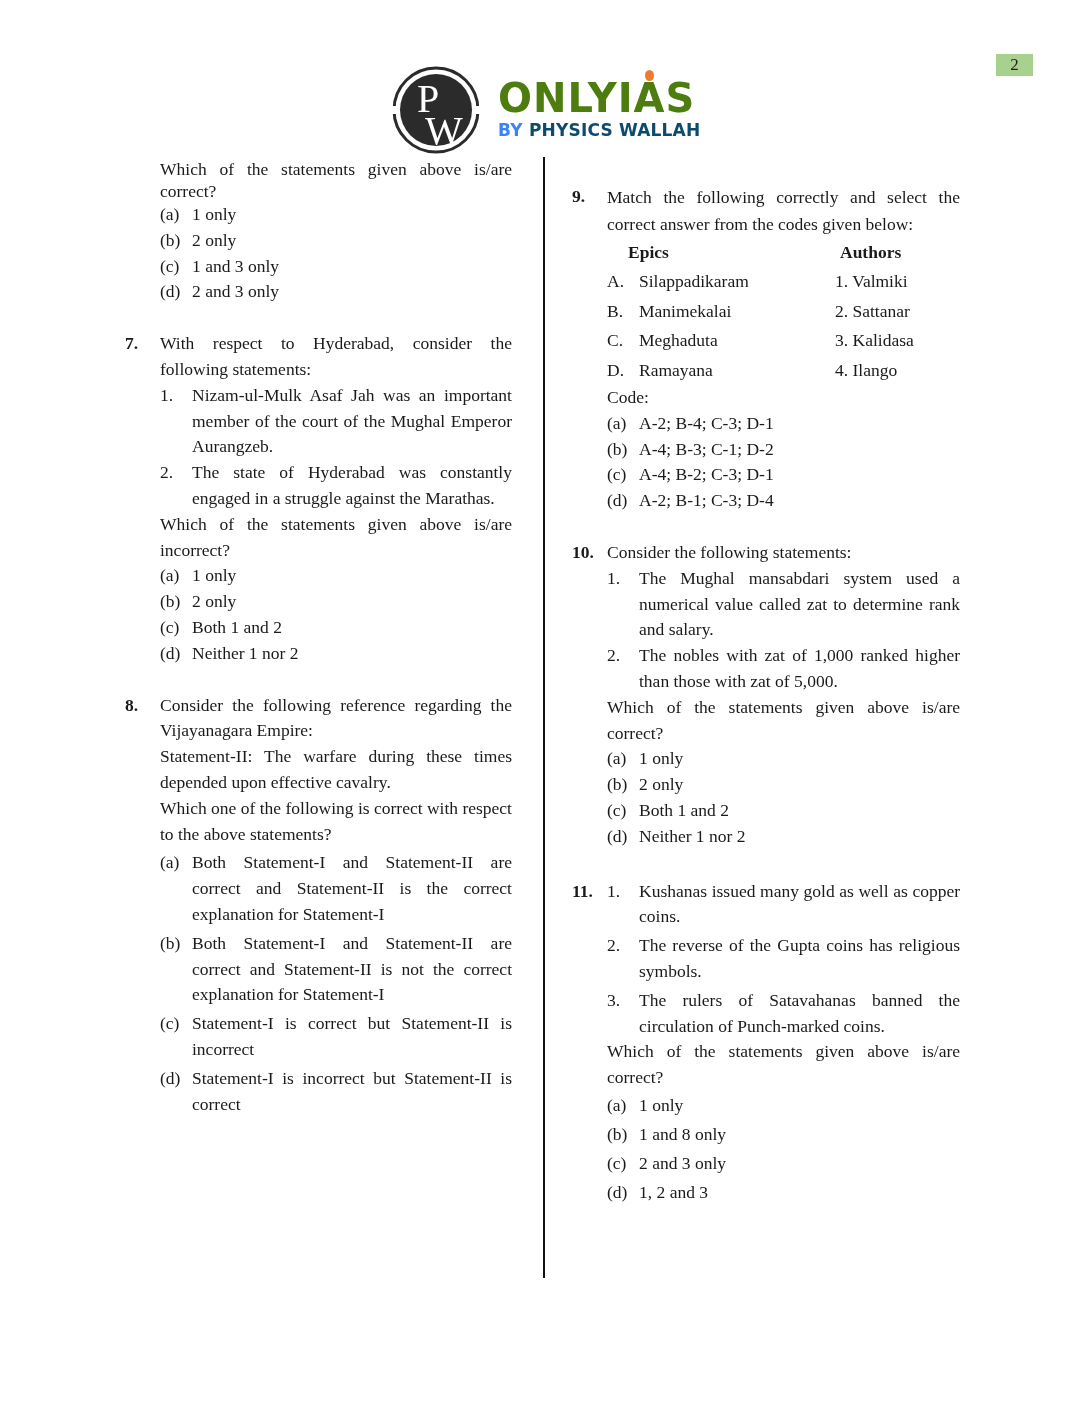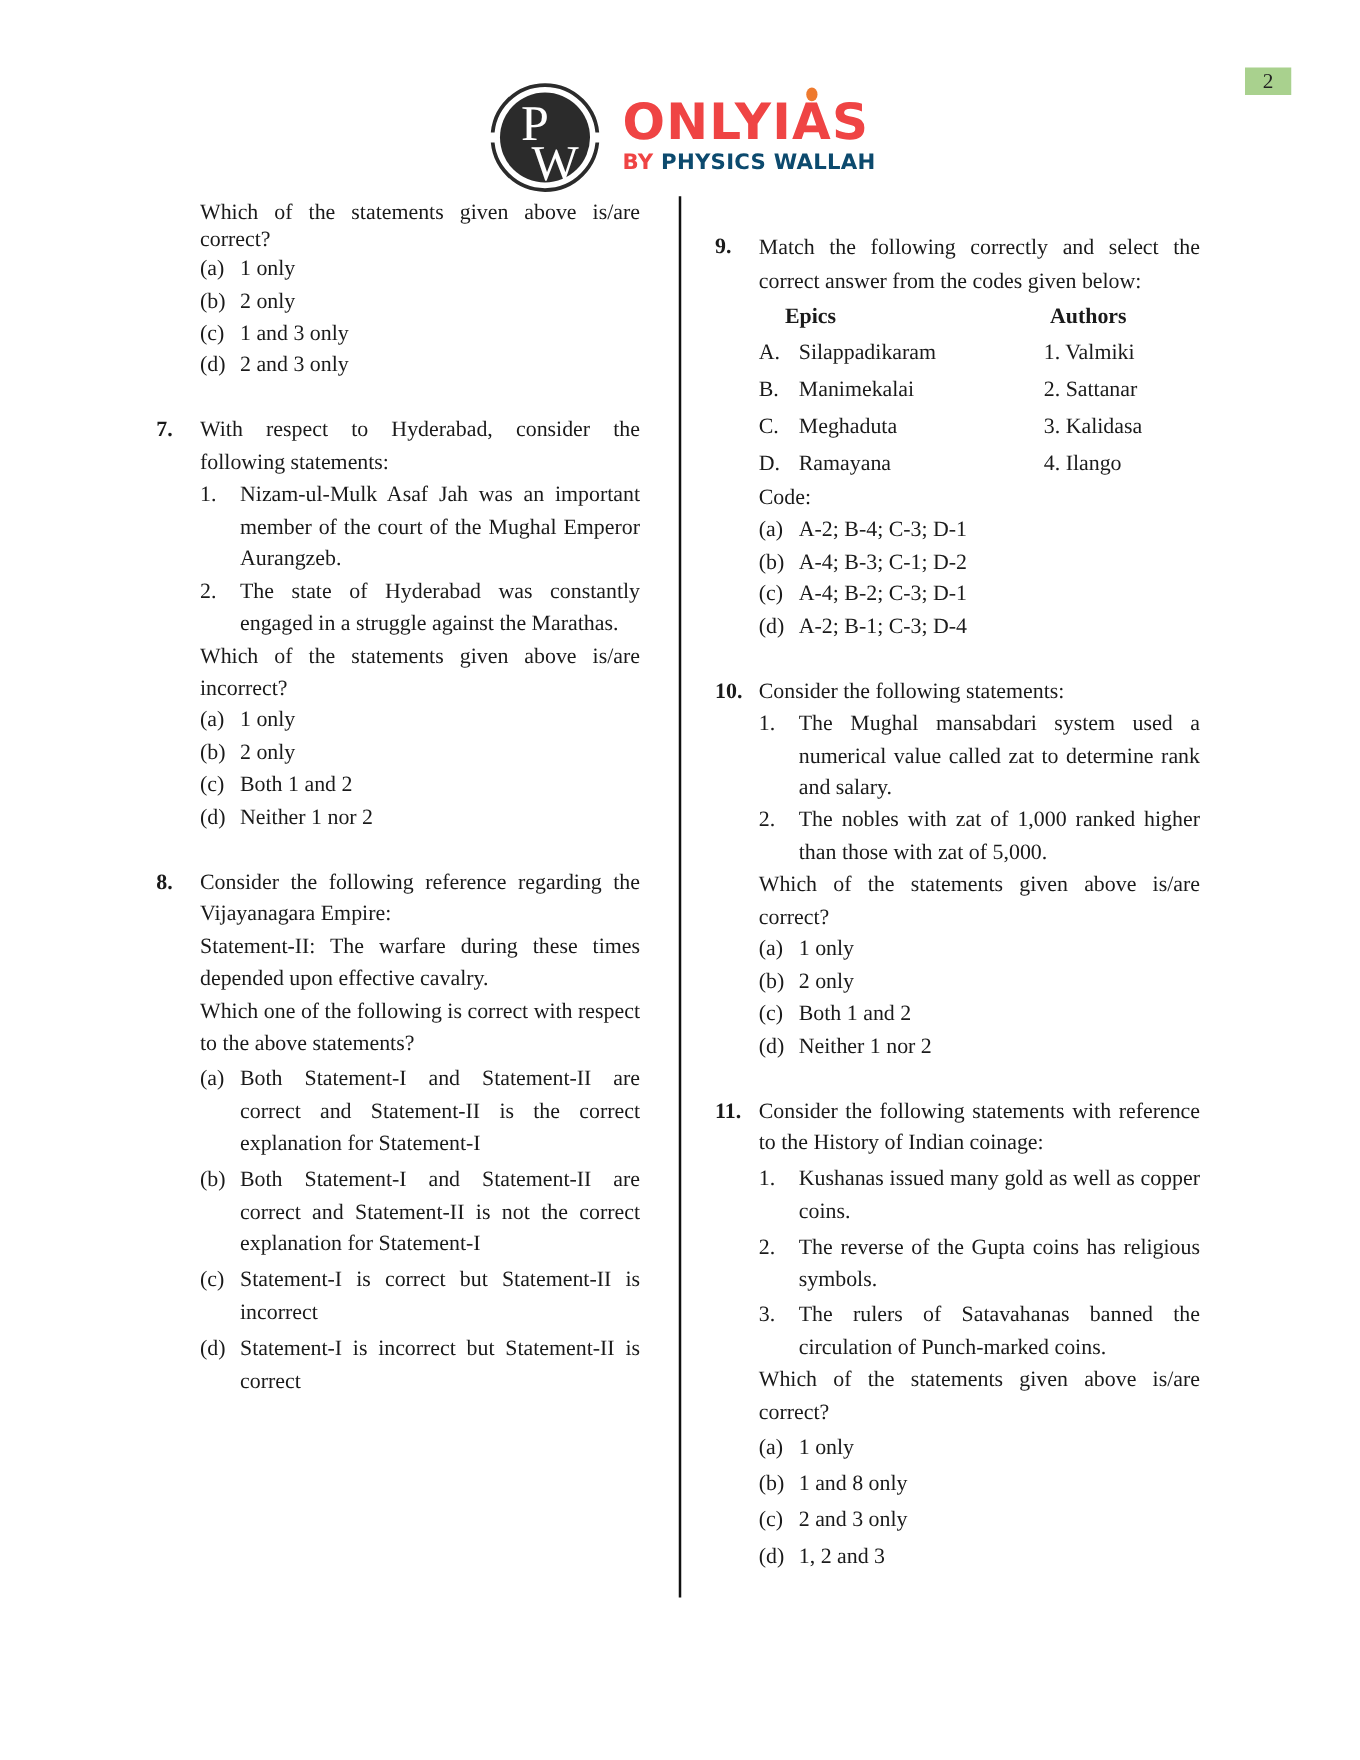--- a/index.html
+++ b/index.html
@@ -6,25 +6,25 @@
   body { width: 1088px; height: 1408px; position: relative; overflow: hidden;
          font-family: "Liberation Serif", "DejaVu Serif", serif; color: #1a1a1a; }
 
   .page-badge { position: absolute; left: 996px; top: 54px; width: 37px; height: 22px;
                 background: #a9d18e; color: #222; font-size: 17px; text-align: center; line-height: 22px; }
 
   .logo { position: absolute; left: 392px; top: 64px; height: 92px; width: 310px; }
   .pw-circle { position: absolute; left: 0; top: 2px; width: 88px; height: 88px; }
   .brand { position: absolute; left: 106px; top: 14px; }
   .brand-main { font-family: "DejaVu Sans", sans-serif; font-weight: 900; font-size: 40px;
-                letter-spacing: 1px; color: #ef4444; line-height: 40px; position: relative; }
+                letter-spacing: 1px; color: #4d7c0f; line-height: 40px; position: relative; }
   .brand-dot { position: absolute; width: 9px; height: 11px; border-radius: 50%; background: #ee7a2e; }
   .brand-sub { font-family: "DejaVu Sans", sans-serif; font-weight: 900; font-size: 17px;
                line-height: 20px; margin-top: 2px; letter-spacing: 0.2px; }
-  .brand-sub .by { color: #ef4444; }
+  .brand-sub .by { color: #3b82f6; }
   .brand-sub .pw { color: #0c4a6e; }
 
   .divider { position: absolute; left: 543px; top: 157px; width: 2px; height: 1121px; background: #111; }
 
   .col { position: absolute; font-size: 17.5px; line-height: 25.8px; }
   .col.left { left: 125px; top: 158px; width: 387px; }
   .col.right { left: 572px; top: 184px; width: 388px; }
 
   .q { position: relative; padding-left: 35px; }
   .qnum { position: absolute; left: 0; top: 0; font-weight: bold; }
@@ -163,21 +163,20 @@
     <div class="opt"><span class="l">(a)</span><span>1 only</span></div>
     <div class="opt"><span class="l">(b)</span><span>2 only</span></div>
     <div class="opt"><span class="l">(c)</span><span>Both 1 and 2</span></div>
     <div class="opt"><span class="l">(d)</span><span>Neither 1 nor 2</span></div>
   </div>
 
   <div class="gap-s"></div>
 
   <div class="q">
     <span class="qnum">11.</span>
-    <div class="just">Consider the following statements with reference to the History of Indian coinage:</div>
     <div class="stmt" style="margin-top:3px;"><span class="n">1.</span><span>Kushanas issued many gold as well as copper coins.</span></div>
     <div class="stmt" style="margin-top:3px;"><span class="n">2.</span><span>The reverse of the Gupta coins has religious symbols.</span></div>
     <div class="stmt" style="margin-top:3px;"><span class="n">3.</span><span>The rulers of Satavahanas banned the circulation of Punch-marked coins.</span></div>
     <div class="just">Which of the statements given above is/are correct?</div>
     <div class="opt" style="line-height:29px;"><span class="l">(a)</span><span>1 only</span></div>
     <div class="opt" style="line-height:29px;"><span class="l">(b)</span><span>1 and 8 only</span></div>
     <div class="opt" style="line-height:29px;"><span class="l">(c)</span><span>2 and 3 only</span></div>
     <div class="opt" style="line-height:29px;"><span class="l">(d)</span><span>1, 2 and 3</span></div>
   </div>
 </div>

